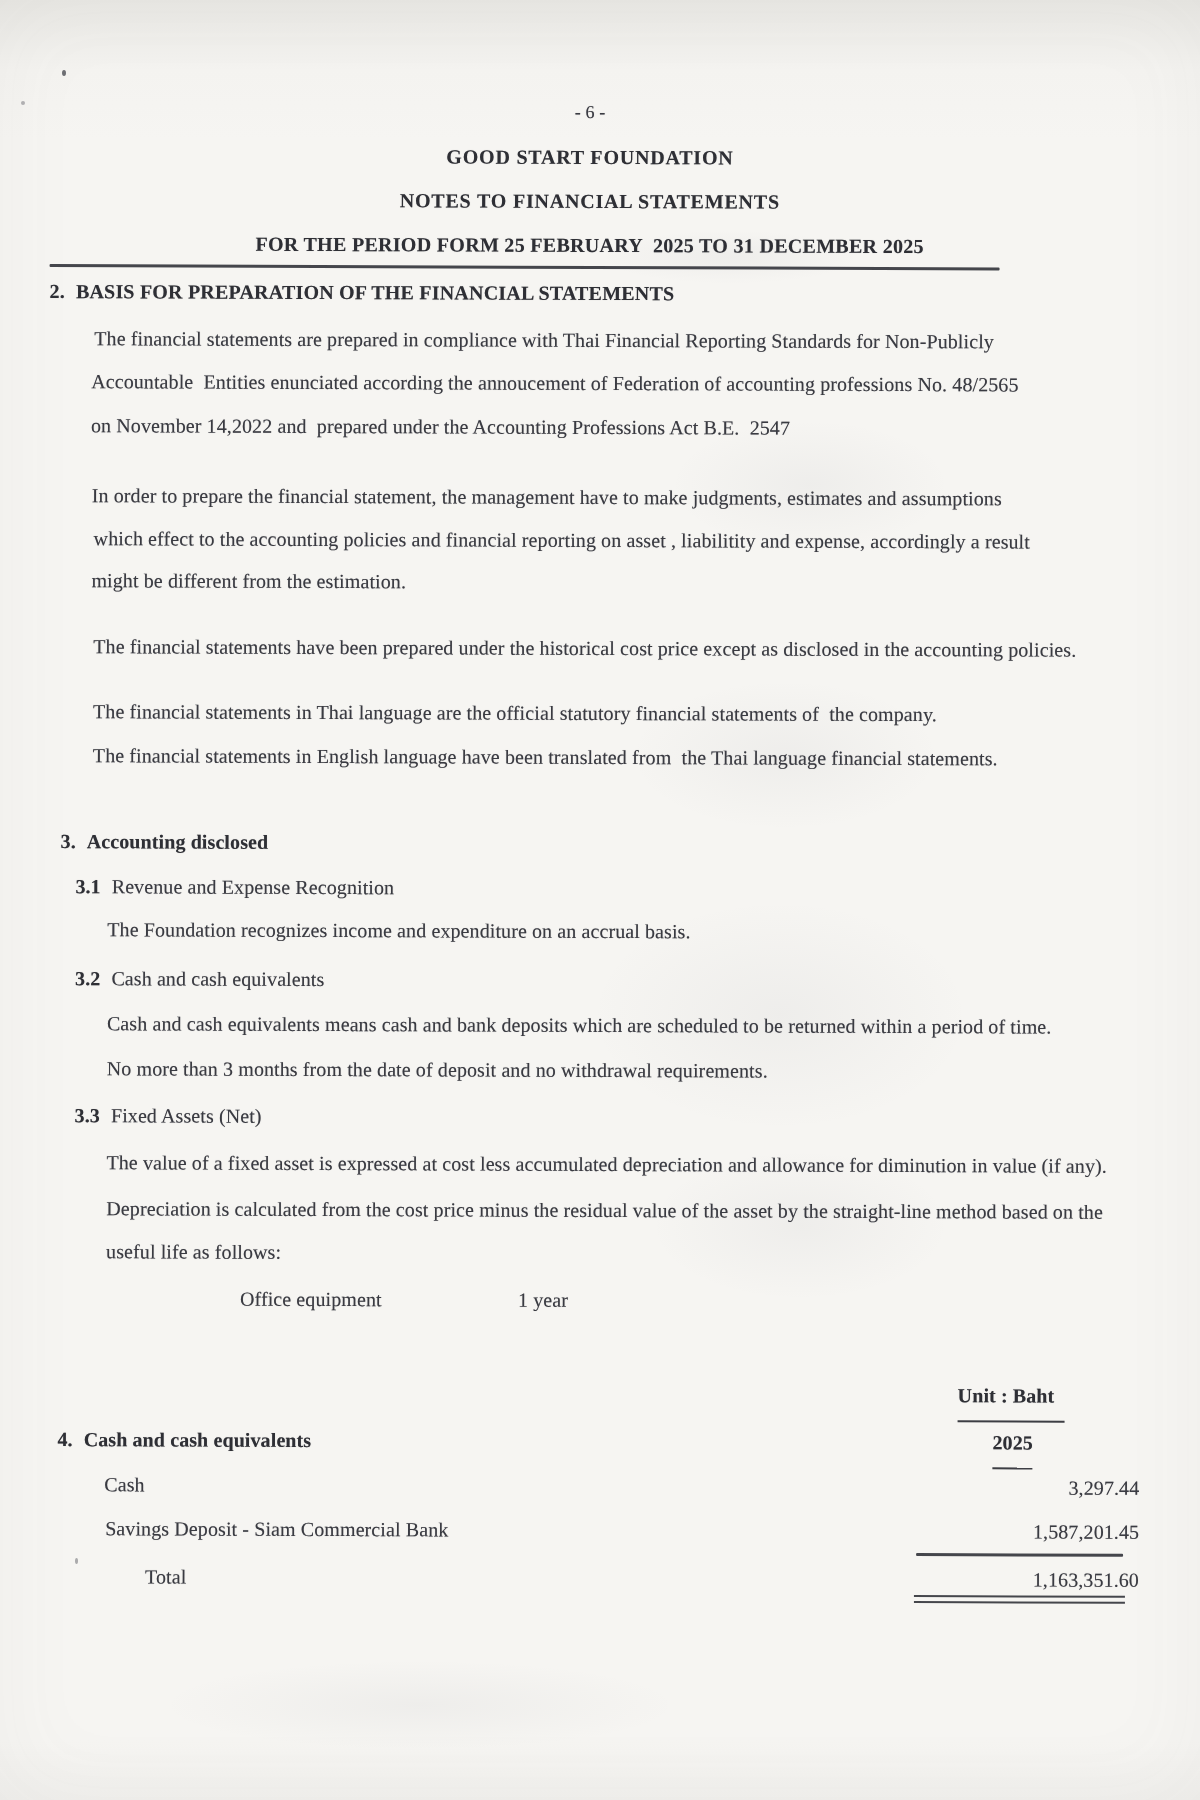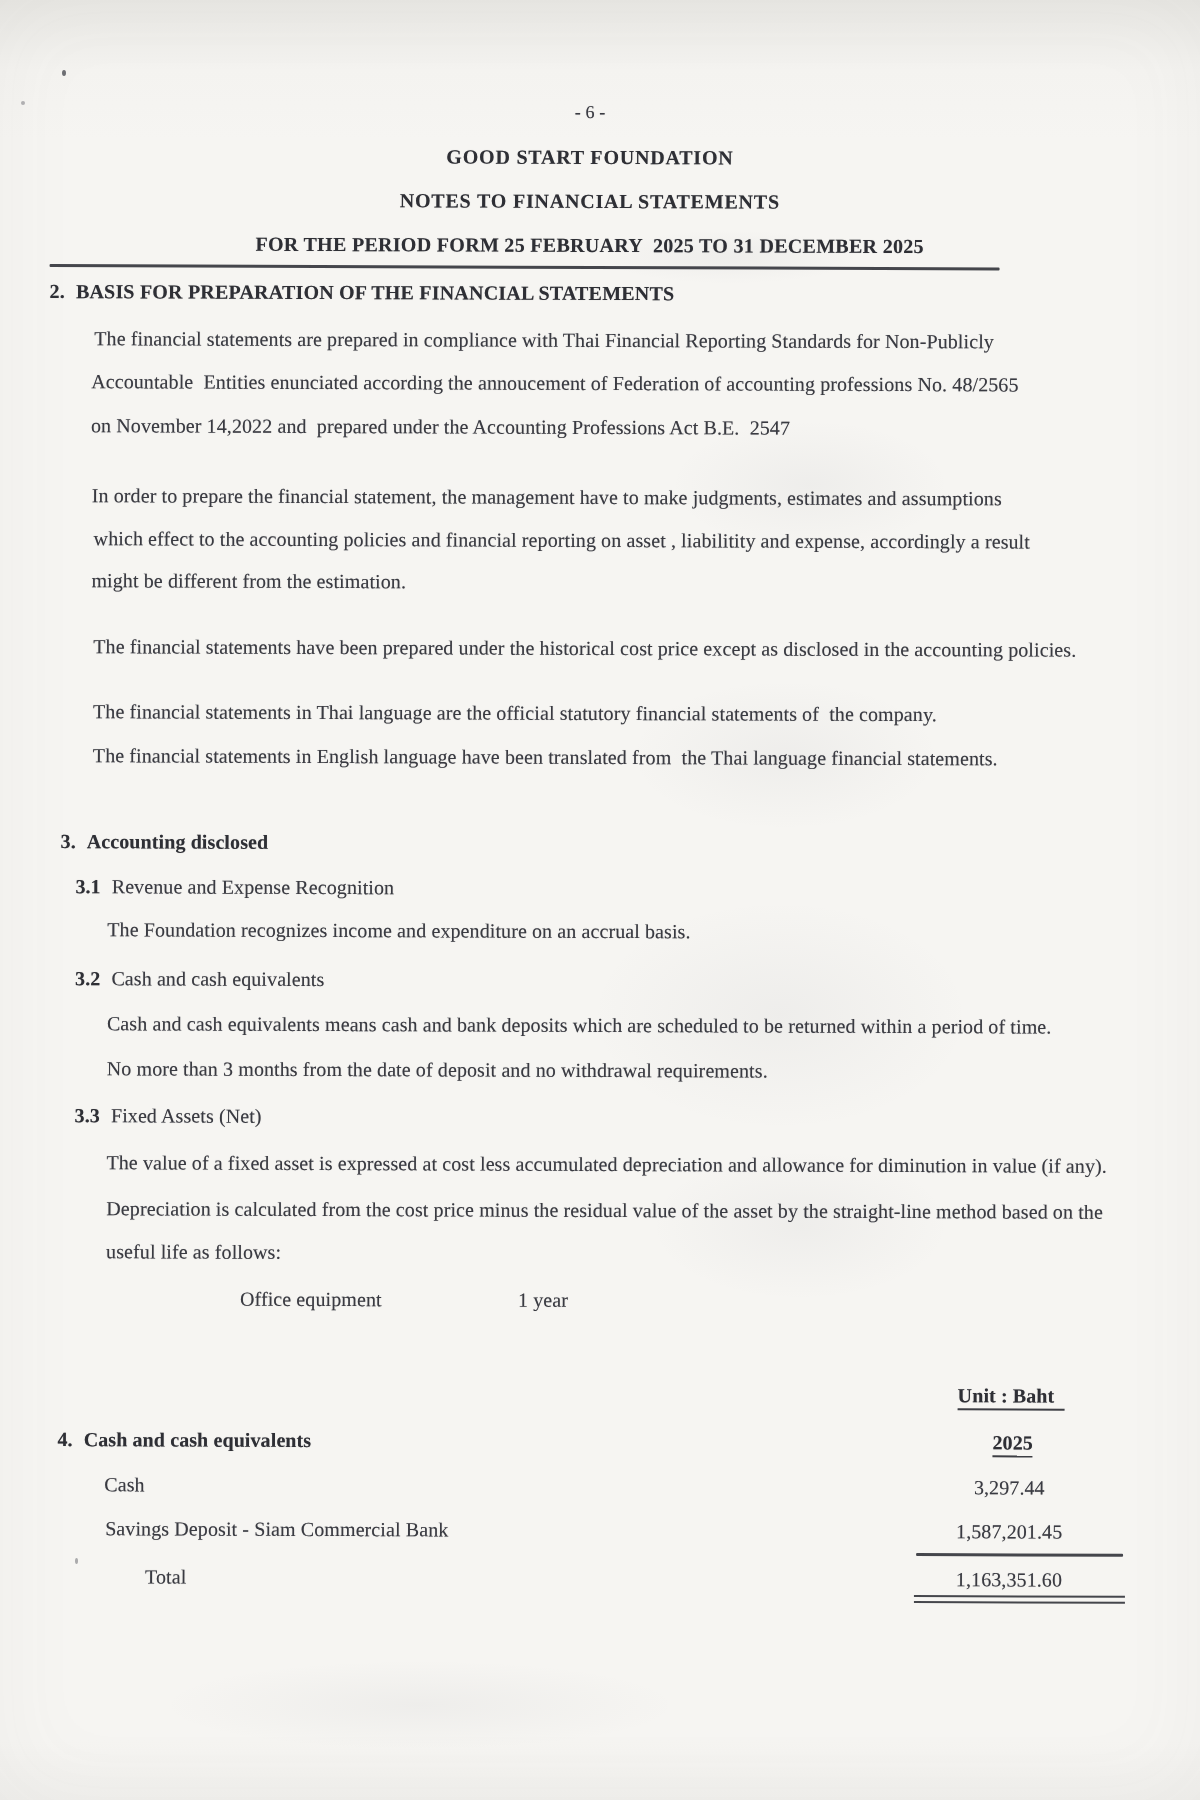--- a/index.html
+++ b/index.html
@@ -15,22 +15,22 @@
     transform:rotate(0.2deg);transform-origin:50% 40%;}
   .t{position:absolute;font-size:20px;line-height:26px;color:#3a3b42;
      white-space:pre;letter-spacing:.1px;
      text-shadow:0 0 .7px rgba(55,56,63,.45);}
   .b{font-weight:bold;color:#2e2f35;}
   .title{font-size:20px;letter-spacing:.8px;}
   .center{left:0;width:1176px;text-align:center;}
   .num{display:inline-block;margin-right:11px;}
   .rule{position:absolute;background:#45464c;border-radius:1px;}
   .dbl{position:absolute;border-top:2.5px solid #45464c;border-bottom:2.5px solid #45464c;height:4px;background:transparent;}
-  .amt{left:912px;width:200px;text-align:center;}
-  .u{border-bottom:2.2px solid #3d3e44;padding-bottom:2px;}
+  .amt{left:942px;width:200px;text-align:right;}
+  .u{border-bottom:2.2px solid #3d3e44;padding-bottom:14px;}
   .smudge{position:absolute;background:radial-gradient(ellipse at center,rgba(112,114,124,.06),rgba(112,114,124,0) 70%);}
   .speck{position:absolute;background:#6d6e73;border-radius:50%;}
 </style>
 </head>
 <body>
 
 <div class="sheet">
 
   <div class="smudge" style="left:600px;top:230px;width:260px;height:54px"></div>
   <div class="smudge" style="left:670px;top:420px;width:280px;height:130px"></div>

